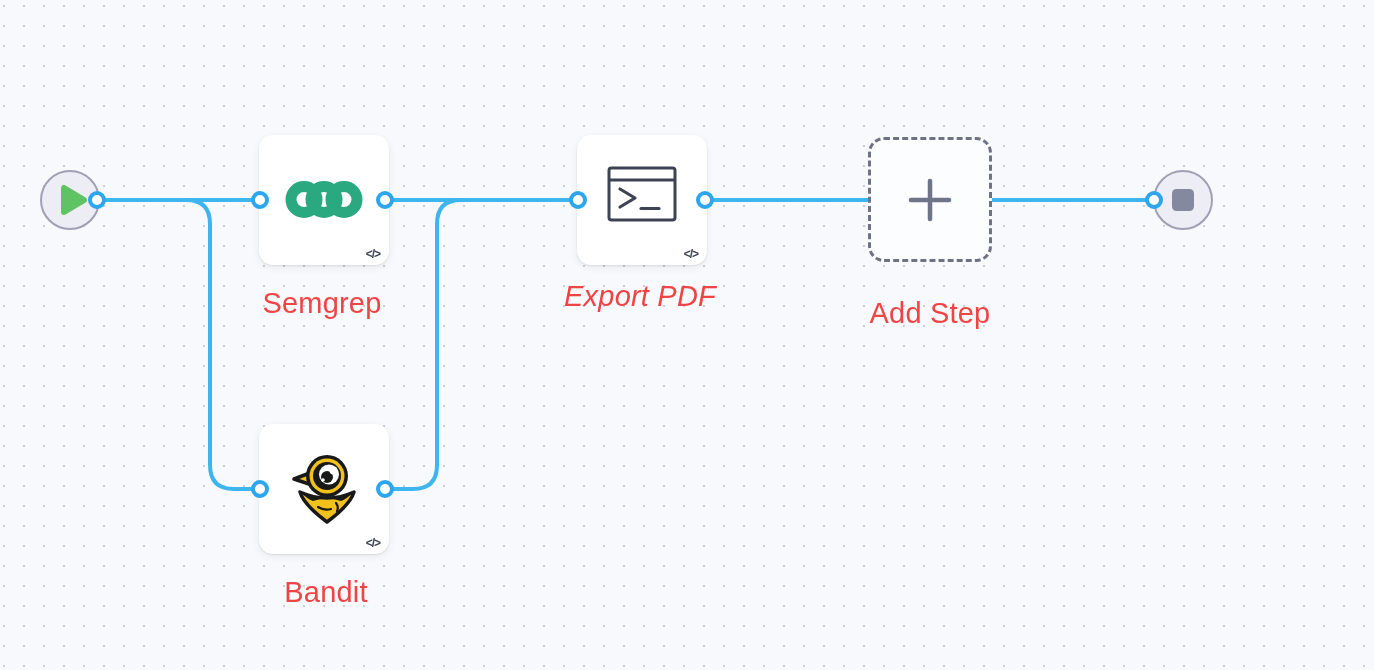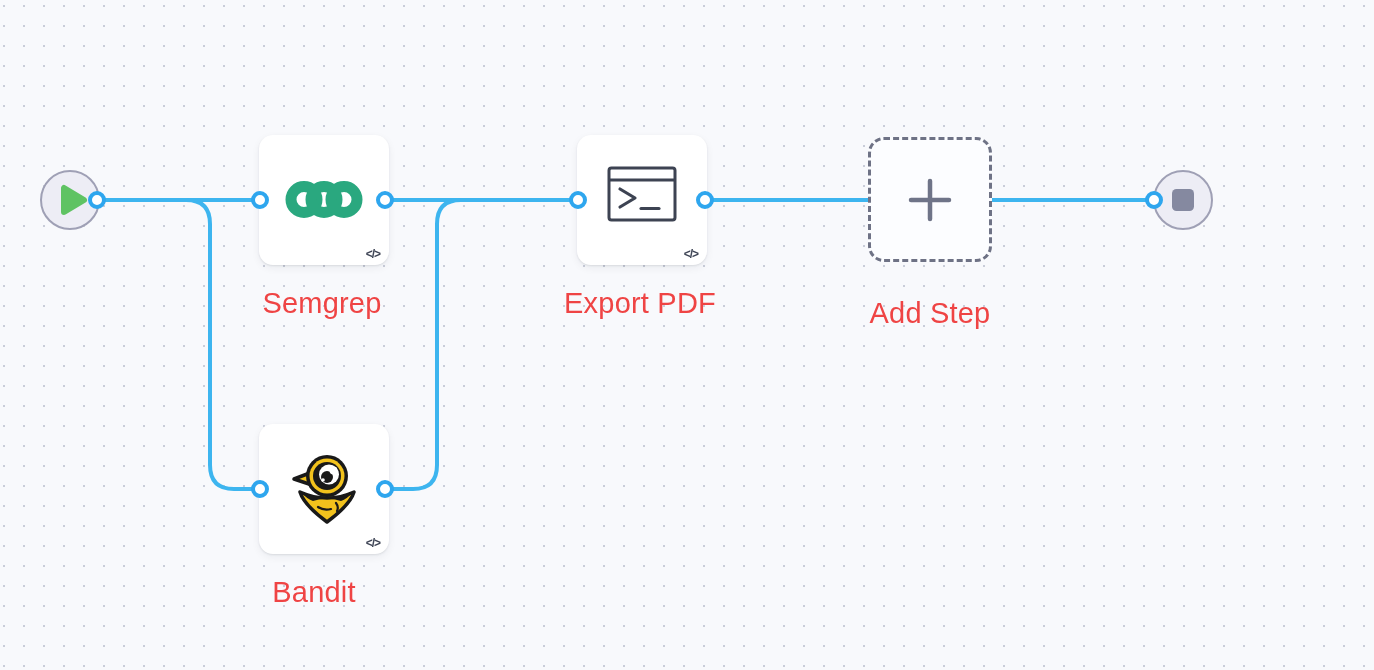--- a/index.html
+++ b/index.html
@@ -88,32 +88,32 @@
     <circle cx="44.5" cy="18.5" r="4" fill="#ffffff"></circle>
     <circle cx="34" cy="28" r="1.8" fill="#ffffff"></circle>
 
     <path d="M 11 40 Q 38 52 65 40 Q 61 53 38 70 Q 15 53 11 40 Z" fill="#f2c21c" stroke="#191919" stroke-width="3.5" stroke-linejoin="round"></path>
     <path d="M 13 41 Q 38 52 63 41 Q 58 47 52 49 Q 38 44 24 49 Q 18 47 13 41 Z" fill="#191919"></path>
     <path d="M 29 55 Q 35 59 42 57" fill="none" stroke="#191919" stroke-width="2.2" stroke-linecap="round"></path>
     <path d="M 47 51 Q 50 55 48 59" fill="none" stroke="#191919" stroke-width="2.2" stroke-linecap="round"></path>
   </svg>
   <span class="code-badge">&lt;/&gt;</span>
 </div>
-<div class="node-label" style="left:224px; top:576px;">Bandit</div>
+<div class="node-label" style="left:236px; top:576px;">Bandit</div>
 
 <div class="node-card" style="left:577px; top:135px;">
   <svg width="130" height="130" viewBox="0 0 130 130">
     <rect x="32" y="33" width="66" height="52" rx="2.5" fill="none" stroke="#3d4352" stroke-width="3"></rect>
     <line x1="32" y1="45" x2="98" y2="45" stroke="#3d4352" stroke-width="3"></line>
     <polyline points="43,54 58,63 43,72" fill="none" stroke="#3d4352" stroke-width="3.2" stroke-linejoin="round" stroke-linecap="round"></polyline>
     <line x1="64" y1="73.5" x2="82" y2="73.5" stroke="#3d4352" stroke-width="3.2" stroke-linecap="round"></line>
   </svg>
   <span class="code-badge">&lt;/&gt;</span>
 </div>
-<div class="node-label" style="left:550px; top:287px;">Export PDF</div>
+<div class="node-label" style="left:550px; top:280px;font-style:italic;">Export PDF</div>
 
 <div class="node-card dashed" style="left:868px; top:137px;">
   <svg width="46" height="46" viewBox="0 0 46 46">
     <line x1="4" y1="23" x2="42" y2="23" stroke="#6f7488" stroke-width="4.5" stroke-linecap="round"></line>
     <line x1="23" y1="4" x2="23" y2="42" stroke="#6f7488" stroke-width="4.5" stroke-linecap="round"></line>
   </svg>
 </div>
 <div class="node-label" style="left:840px; top:285px;margin-top:12px;">Add Step</div>
 
 <div class="round-node" style="left:1153px; top:170px;">

